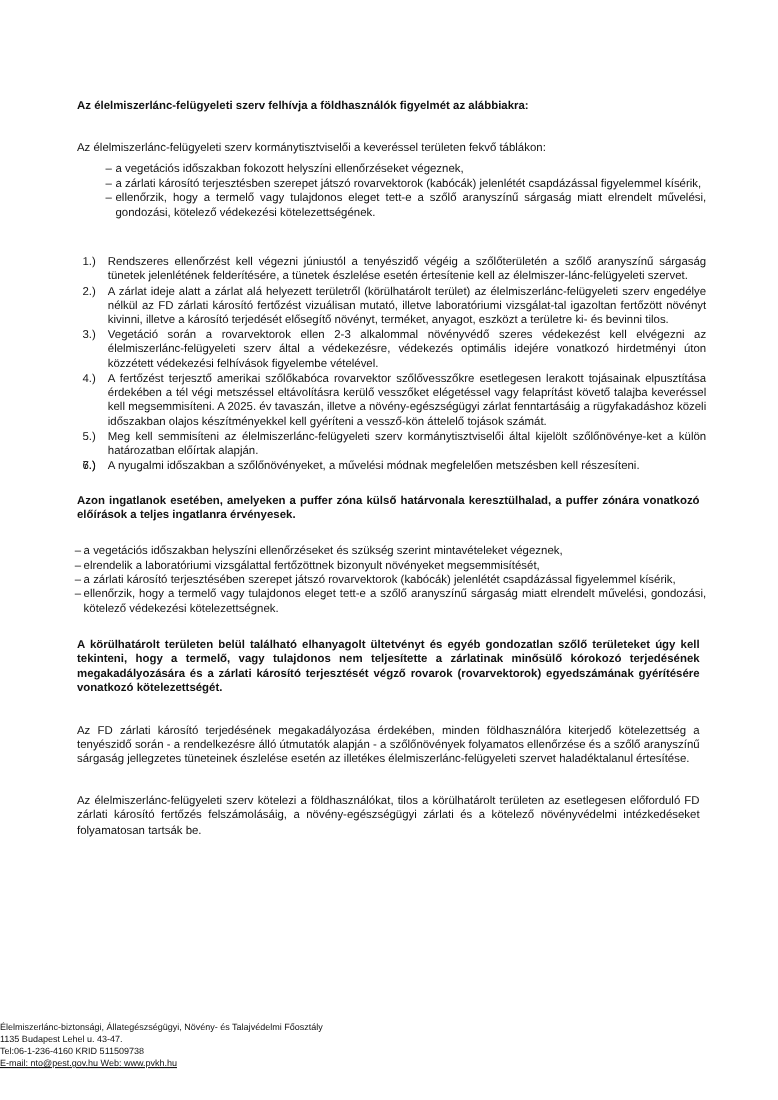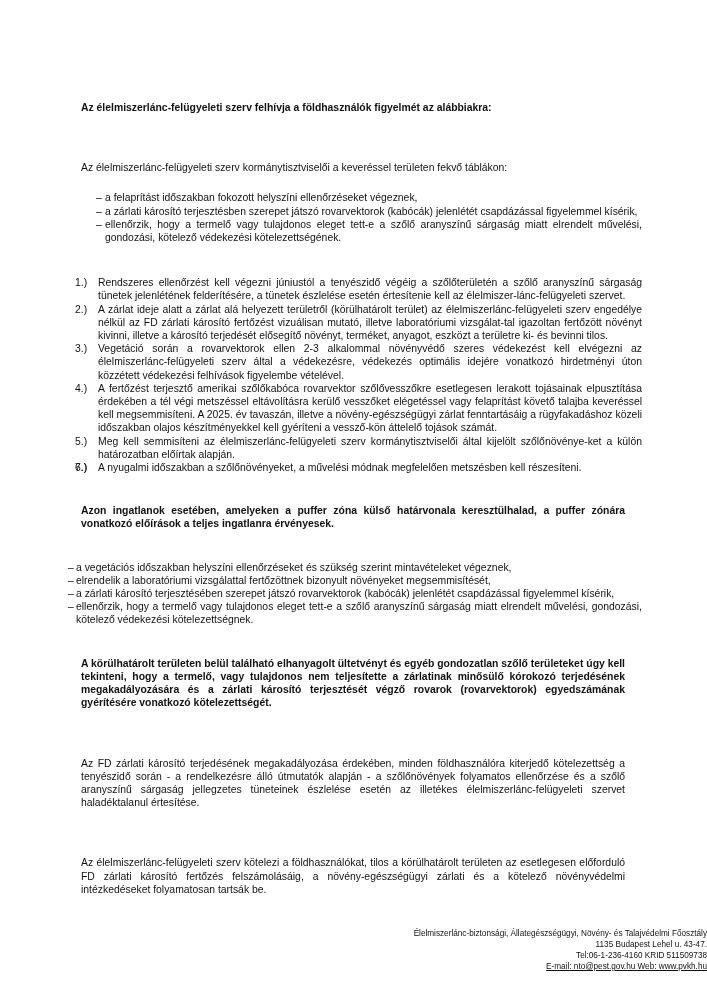--- a/index.html
+++ b/index.html
@@ -1,46 +1,46 @@
 <!DOCTYPE html>
 <html><head>
   <meta charset="utf-8">
   <style>
     html, body { margin: 0; padding: 0; background: #ffffff; }
     body { width: 707px; height: 1000px; position: relative; overflow: hidden;
       font-family: "Liberation Sans", sans-serif; color: #111; font-size: 10.4px; line-height: 13.2px; }
     .page { position: absolute; left: 64px; top: 84px; width: 578px; }
-    p { margin: 17px; text-align: justify; }
+    p { margin: 6px; text-align: justify; }
     .bold { font-weight: bold; }
     .u { text-decoration: underline; }
     .it { }
     .gap-s { height: 13px; }
     .gap-m { height: 26px; }
     .dash-list { margin: 0; padding: 0; list-style: none; }
     .dash-list li { position: relative; text-align: justify; }
     .dash-list.ind1 li { padding-left: 41px; }
     .dash-list.ind1 li .dash { position: absolute; left: 32px; }
     .dash-list.ind0 li { padding-left: 12px; }
     .dash-list.ind0 li .dash { position: absolute; left: 4px; }
     .num-list { margin: 0; padding: 0; list-style: none; }
     .num-list li { position: relative; padding-left: 34px; text-align: justify; }
     .num-list li .num { position: absolute; left: 11px; }
-    .footer { position: absolute; left: 0; width: 707px; top: 928px; text-align: right;
+    .footer { position: absolute; left: 0; width: 707px; top: 928px; text-align: left;
       font-size: 8.2px; line-height: 11px; color: #111; }
     .footer a { color: #111; text-decoration: underline; }
   </style>
 </head>
 <body>
 
 <div class="page">
   <p class="bold">Az élelmiszerlánc-felügyeleti szerv felhívja a földhasználók figyelmét az alábbiakra:</p>
   <div class="gap-s"></div>
   <p>Az élelmiszerlánc-felügyeleti szerv kormánytisztviselői a keveréssel területen fekvő táblákon:</p>
   <ul class="dash-list ind1">
-    <li><span class="dash">–</span><span>a felaprítást időszakban fokozott helyszíni ellenőrzéseket végeznek,</span></li>
+    <li><span class="dash">–</span><span>a vegetációs időszakban fokozott helyszíni ellenőrzéseket végeznek,</span></li>
     <li><span class="dash">–</span><span>a zárlati károsító terjesztésben szerepet játszó rovarvektorok (kabócák) jelenlétét csapdázással figyelemmel kísérik,</span></li>
     <li><span class="dash">–</span><span>ellenőrzik, hogy a termelő vagy tulajdonos eleget tett-e a szőlő aranyszínű sárgaság miatt elrendelt művelési, gondozási, kötelező védekezési kötelezettségének.</span></li>
   </ul>
   <div class="gap-m"></div>
   <div style="height:6px"></div>
   <ol class="num-list">
     <li><span class="num">1.)</span><span>Rendszeres ellenőrzést kell végezni júniustól a tenyészidő végéig a szőlőterületén a szőlő aranyszínű sárgaság tünetek jelenlétének felderítésére, a tünetek észlelése esetén értesítenie kell az élelmiszer-lánc-felügyeleti szervet.</span></li>
     <li><span class="num">2.)</span><span>A zárlat ideje alatt a zárlat alá helyezett területről (körülhatárolt terület) az élelmiszerlánc-felügyeleti szerv engedélye nélkül az FD zárlati károsító fertőzést vizuálisan mutató, illetve laboratóriumi vizsgálat-tal igazoltan fertőzött növényt kivinni, illetve a károsító terjedését elősegítő növényt, terméket, anyagot, eszközt a területre ki- és bevinni tilos.</span></li>
     <li><span class="num">3.)</span><span>Vegetáció során a rovarvektorok ellen 2-3 alkalommal növényvédő szeres védekezést kell elvégezni az élelmiszerlánc-felügyeleti szerv által a védekezésre, védekezés optimális idejére vonatkozó hirdetményi úton közzétett védekezési felhívások figyelembe vételével.</span></li>
     <li><span class="num">4.)</span><span>A fertőzést terjesztő amerikai szőlőkabóca rovarvektor szőlővesszőkre esetlegesen lerakott tojásainak elpusztítása érdekében a tél végi metszéssel eltávolításra kerülő vesszőket elégetéssel vagy felaprítást követő talajba keveréssel kell megsemmisíteni. A 2025. év tavaszán, illetve a növény-egészségügyi zárlat fenntartásáig a rügyfakadáshoz közeli időszakban olajos készítményekkel kell gyéríteni a vessző-kön áttelelő tojások számát.</span></li>

